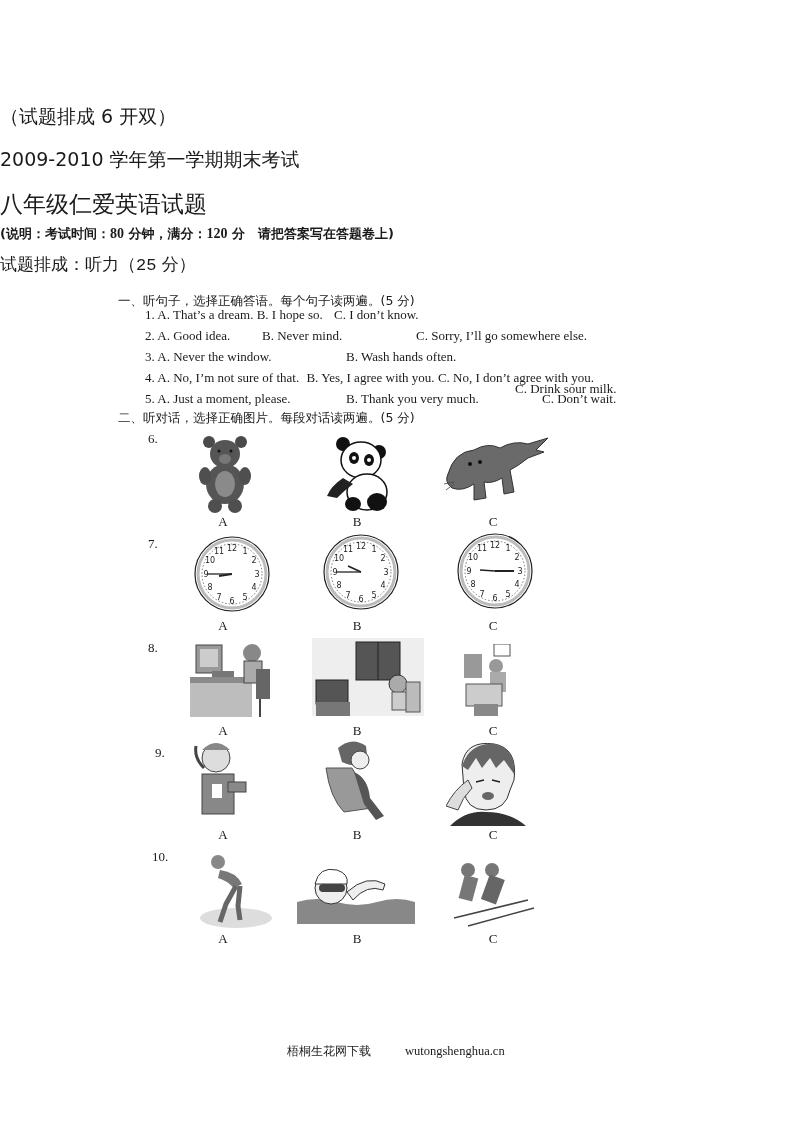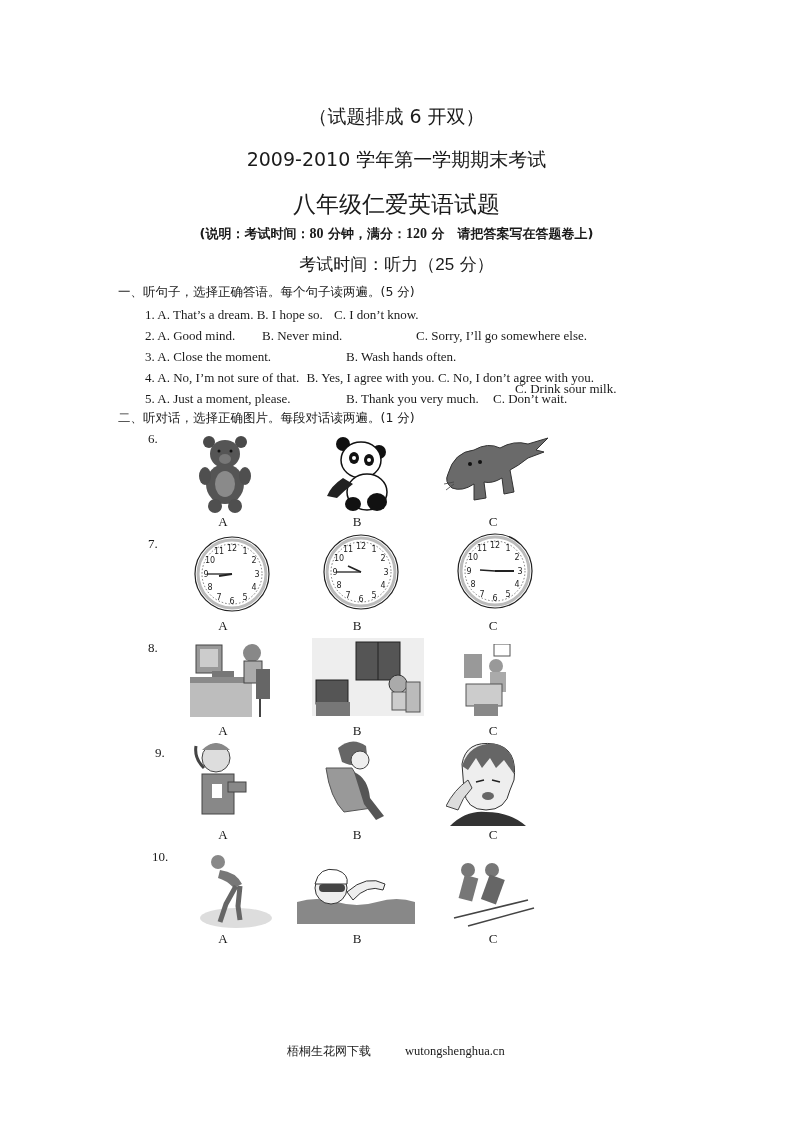--- a/index.html
+++ b/index.html
@@ -1,19 +1,19 @@
 <!DOCTYPE html>
 <html><head>
 <meta charset="utf-8">
 <style>
   html, body { margin:0; padding:0; background:#ffffff; }
   body { width:793px; height:1122px; position:relative; overflow:hidden; color:#1a1a1a;
          font-family:"Liberation Serif", "DejaVu Serif", serif; }
   .abs { position:absolute; }
-  .center { position:absolute; left:0; width:793px; text-align:center; }
+  .center { position:absolute; left:0; width:793px; }
   .t1 { top:104px; font-size:19px; font-family:"DejaVu Sans", sans-serif; }
   .t2 { top:147px; font-size:19px; font-family:"DejaVu Sans", sans-serif; }
   .t3 { top:189px; font-size:23px; font-family:"DejaVu Sans", sans-serif; }
   .t4 { top:225px; font-size:14px;font-weight:bold; }
   .t4 .cn { font-family:"DejaVu Sans", sans-serif; font-size:13px; }
   .t5 { top:253px; font-size:17px; font-family:"DejaVu Sans", sans-serif; }
   .sec { font-size:12.5px; font-family:"DejaVu Sans", sans-serif; left:118px; }
   .q { font-size:13px; white-space:nowrap; }
   .qn { font-size:13px; }
   .lbl { font-size:13px; width:20px; text-align:center; }
@@ -21,59 +21,59 @@
   .footer { top:1043px; font-size:12.5px; left:287px; white-space:nowrap; }
   .footer .cn { font-family:"DejaVu Sans", sans-serif; font-size:12px; margin-right:34px;text-align:center; }
 </style>
 </head>
 <body>
 
 <div class="center t1">（试题排成 6 开双）</div>
 <div class="center t2">2009-2010 学年第一学期期末考试</div>
 <div class="center t3">八年级仁爱英语试题</div>
 <div class="center t4"><span class="cn">(说明：考试时间：</span><span>80</span><span class="cn"> 分钟，满分：</span><span>120</span><span class="cn"> 分　请把答案写在答题卷上)</span></div>
-<div class="center t5"><span>考试时间：听力（</span><span style="font-family:Liberation Sans, sans-serif">25</span><span> 分）</span></div>
-
-<div class="abs sec" style="top:284px;">一、听句子，选择正确答语。每个句子读两遍。(5 分)</div>
+<div class="center t5"><span>试题排成：听力（</span><span style="font-family:Liberation Mono, monospace">25</span><span> 分）</span></div>
+
+<div class="abs sec" style="top:293px;">一、听句子，选择正确答语。每个句子读两遍。(5 分)</div>
 
 <div class="abs q" style="top:307px;left:145px;">
   <span>1.</span>
   <span>A. That’s a dream.</span>
   <span>B. I hope so.</span>
   <span style="margin-left:8px">C. I don’t know.</span>
 </div>
 <div class="abs q" style="top:328px;left:145px;">
   <span>2.</span>
-  <span>A. Good mind.</span>
+  <span>A. Good idea.</span>
 </div>
 <div class="abs q" style="top:328px;left:262px;">B. Never mind.</div>
 <div class="abs q" style="top:328px;left:371px;margin-left:45px;">C. Sorry, I’ll go somewhere else.</div>
 
 <div class="abs q" style="top:349px;left:145px;">
   <span>3.</span>
-  <span>A. Close the moment.</span>
+  <span>A. Never the window.</span>
 </div>
 <div class="abs q" style="top:349px;left:346px;">B. Wash hands often.</div>
 <div class="abs q" style="top:349px;left:515px;margin-top:32px;">C. Drink sour milk.</div>
 
 <div class="abs q" style="top:370px;left:145px;text-align:center;">
   <span>4.</span>
   <span>A. No, I’m not sure of that.</span>
   <span style="margin-left:4px">B. Yes, I agree with you.</span>
   <span>C. No, I don’t agree with you.</span>
 </div>
 
 <div class="abs q" style="top:391px;left:145px;">
   <span>5.</span>
   <span>A. Just a moment, please.</span>
 </div>
 <div class="abs q" style="top:391px;left:346px;">B. Thank you very much.</div>
-<div class="abs q" style="top:391px;left:493px;">C. Don’t wait.</div>
-
-<div class="abs sec" style="top:410px;">二、听对话，选择正确图片。每段对话读两遍。(1 分)</div>
+<div class="abs q" style="top:391px;left:542px;">C. Don’t wait.</div>
+
+<div class="abs sec" style="top:410px;">二、听对话，选择正确图片。每段对话读两遍。(5 分)</div>
 
 <div class="abs qn" style="top:431px;left:148px;">6.</div>
 <svg class="abs pic" style="top:434px;left:197px;" width="56" height="80">
   <circle cx="12" cy="8" r="6" fill="#4a4a4a"></circle>
     <circle cx="44" cy="8" r="6" fill="#4a4a4a"></circle>
   <ellipse cx="28" cy="20" rx="15" ry="14" fill="#555"></ellipse>
   <ellipse cx="28" cy="25" rx="6" ry="5" fill="#777"></ellipse>
     <circle cx="22" cy="17" r="1.5" fill="#111"></circle>
     <circle cx="34" cy="17" r="1.5" fill="#111"></circle>
   <ellipse cx="28" cy="50" rx="19" ry="20" fill="#555"></ellipse>

